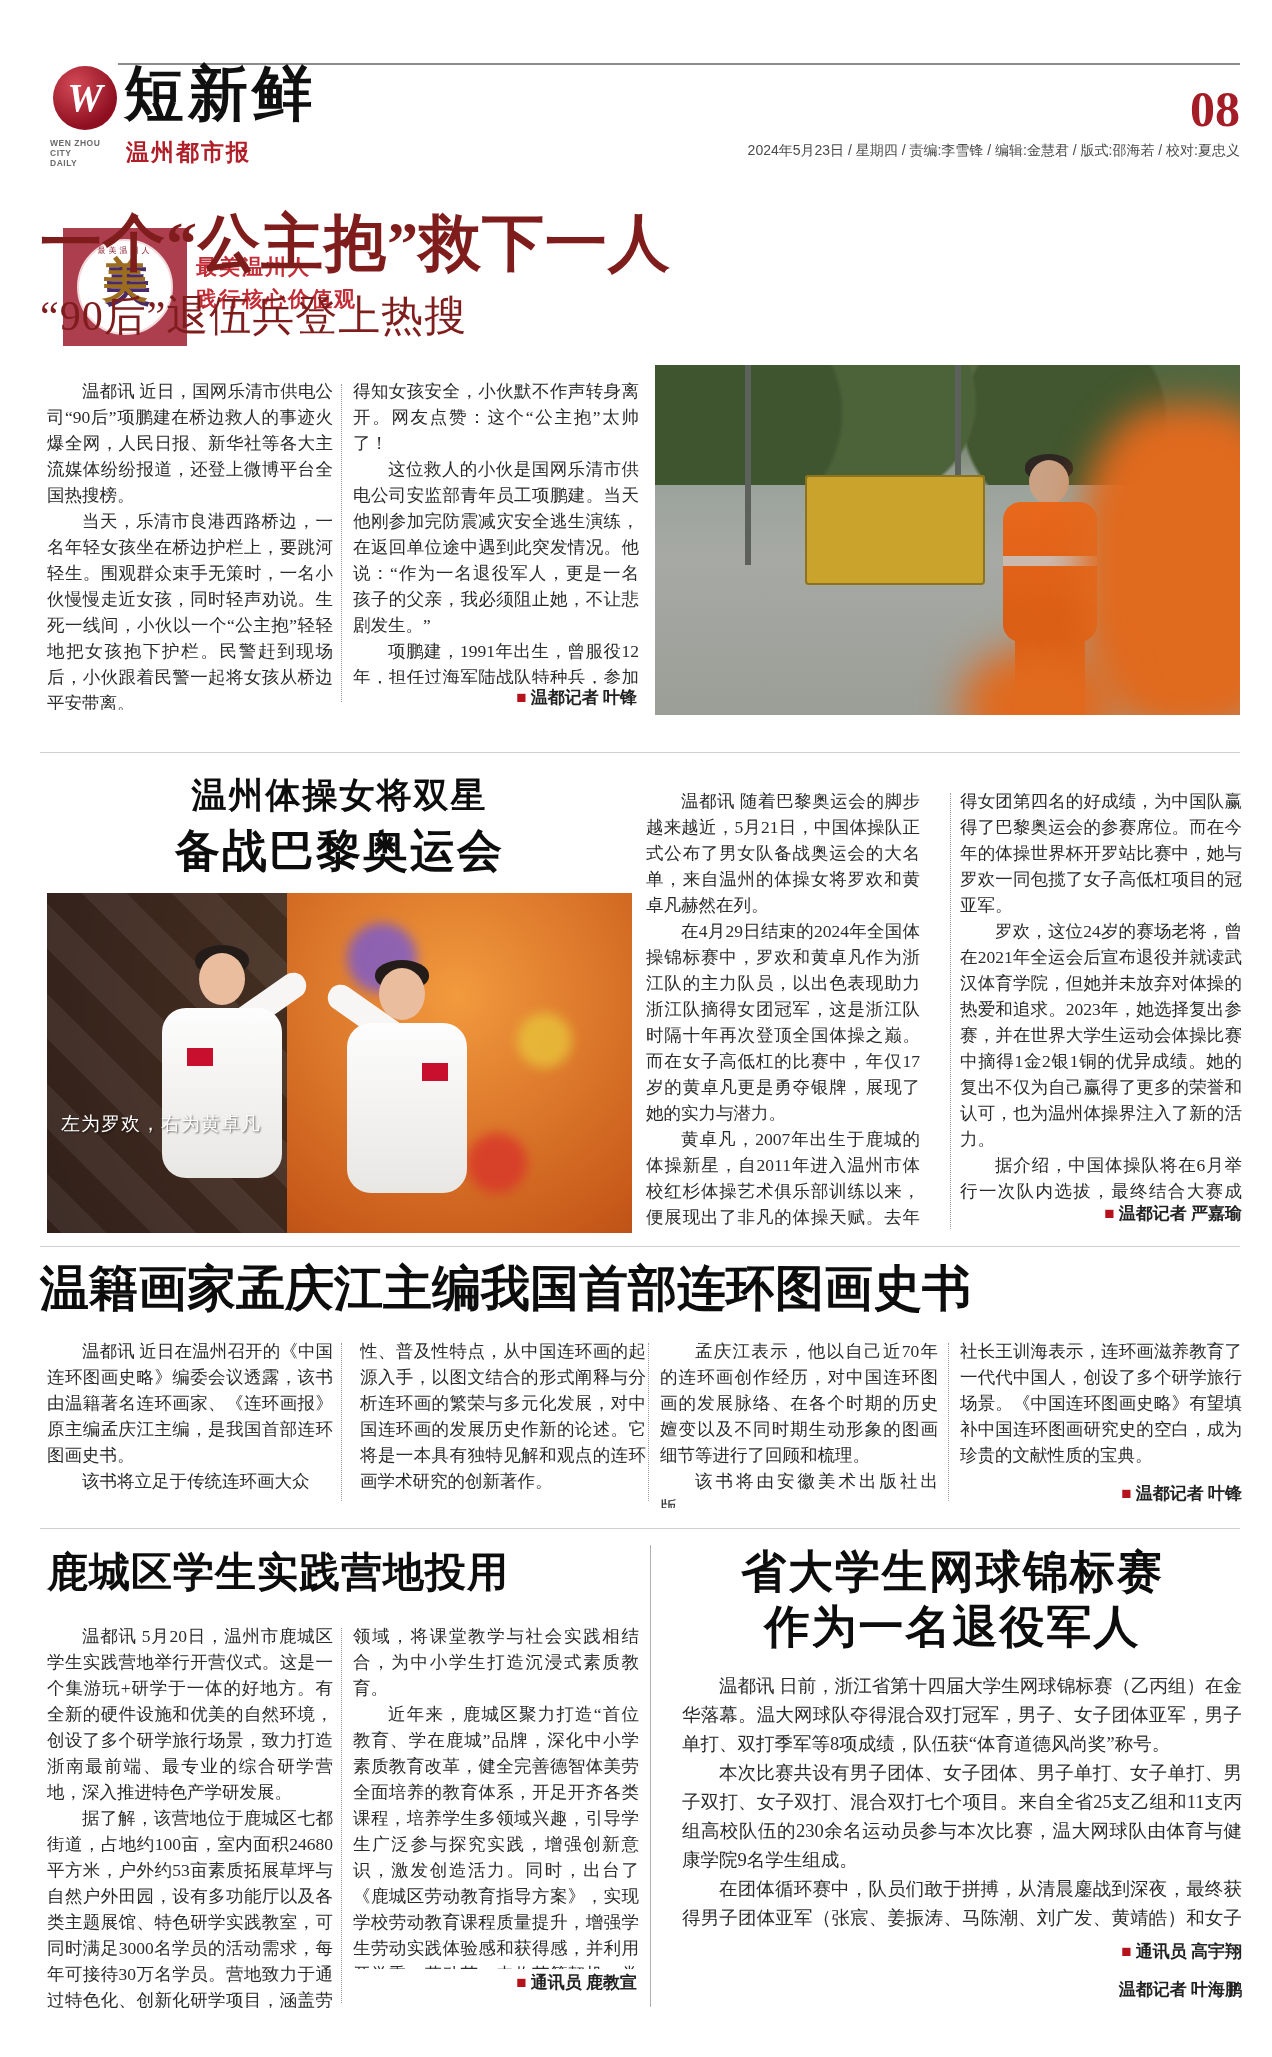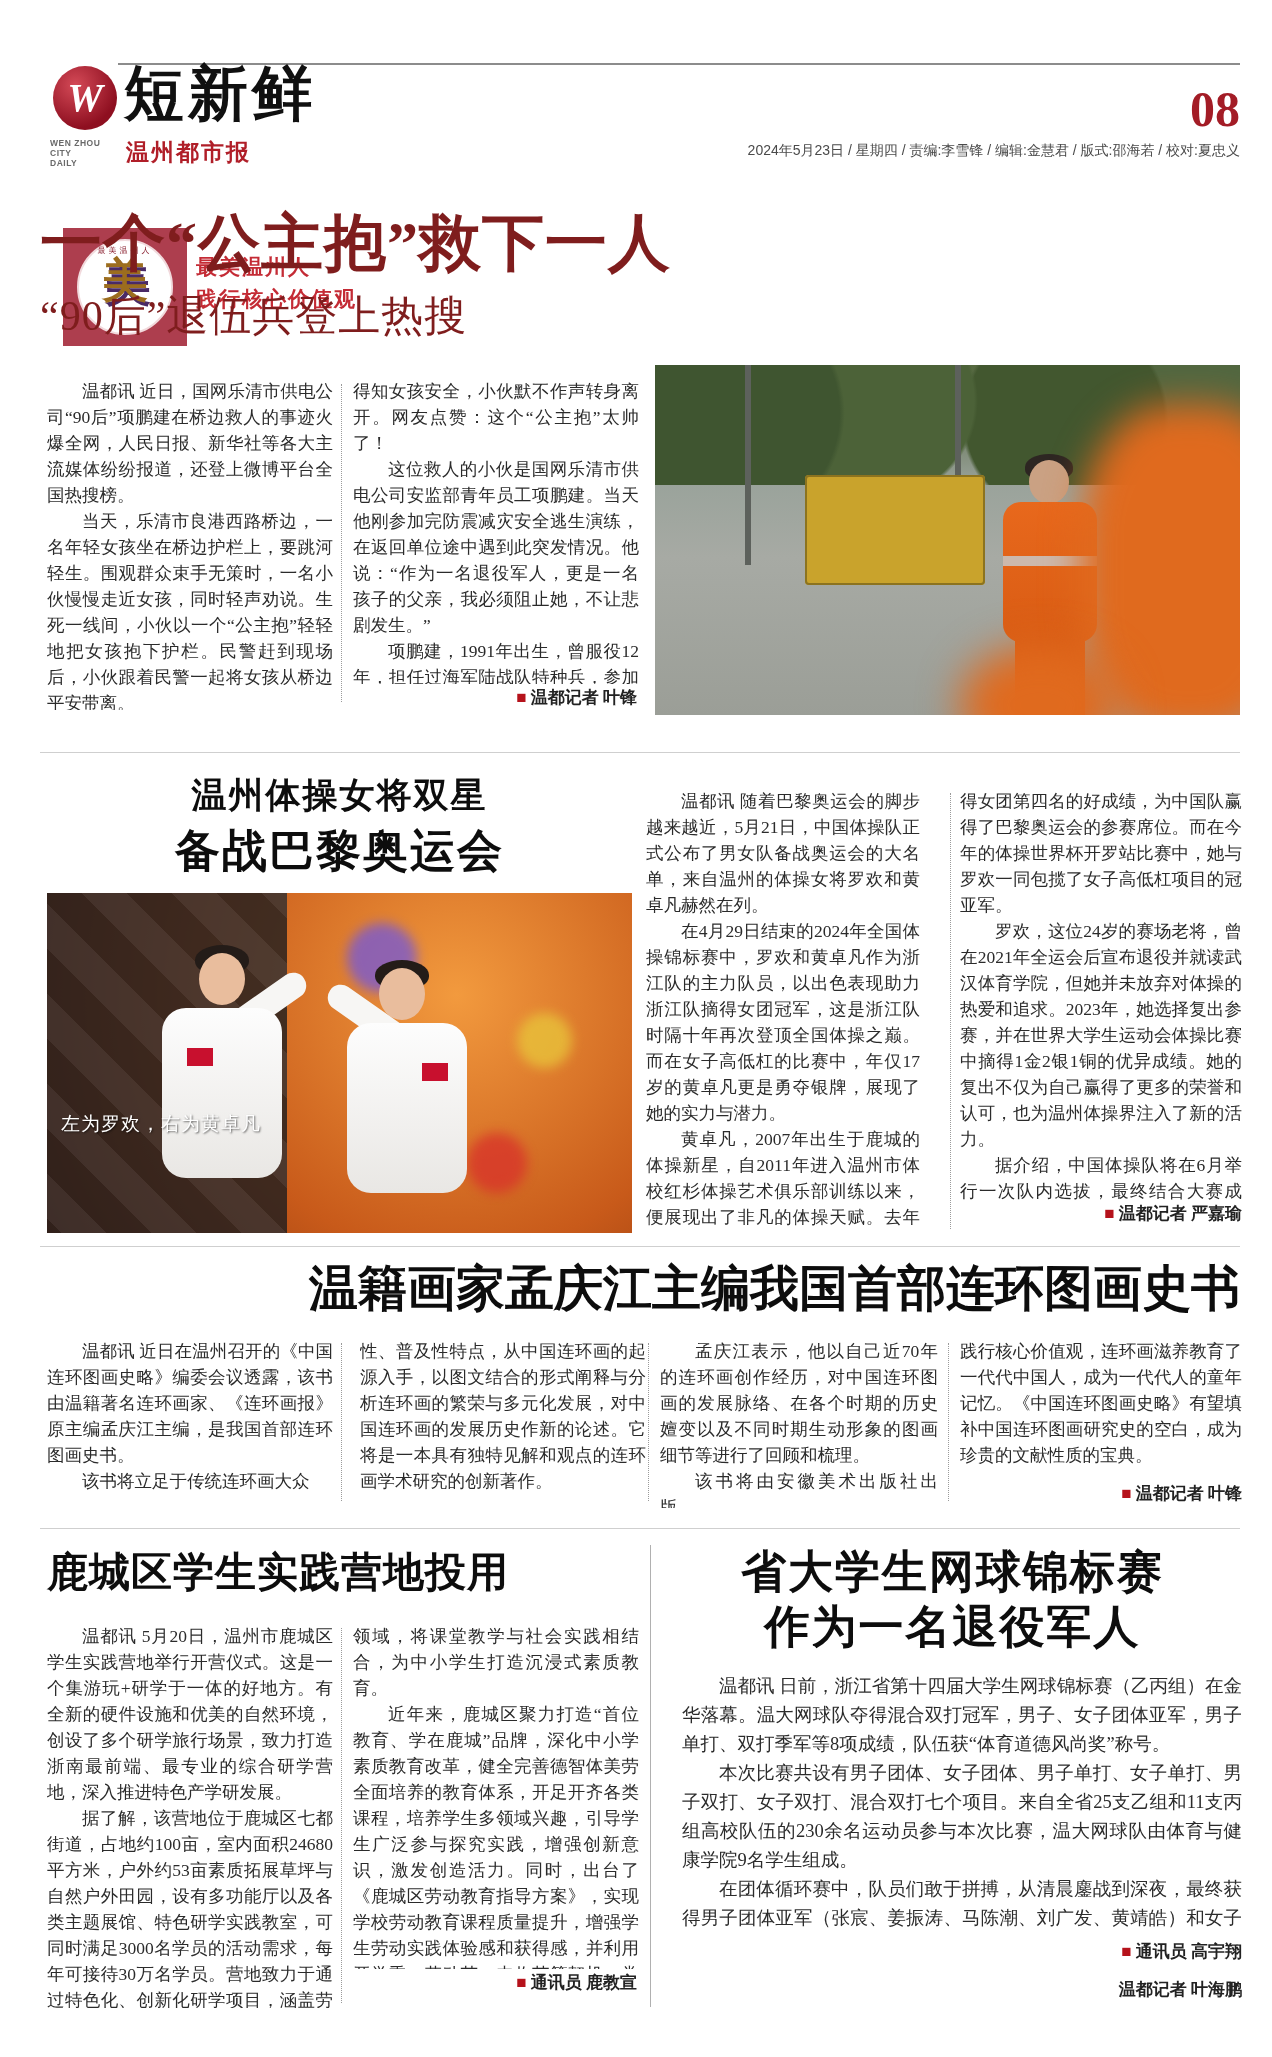--- a/index.html
+++ b/index.html
@@ -82,21 +82,21 @@
   .photo2 .flag{position:absolute;width:26px;height:18px;background:#c8102e;}
   .photo-caption{position:absolute;left:14px;bottom:96px;color:#fff;font-size:19px;letter-spacing:1px;
           text-shadow:1px 1px 2px rgba(0,0,0,.6);}
 
   
   .art2-title{left:47px;top:768px;width:585px;text-align:center;color:#0d0d0d;}
   .art2-title .l1{font-size:35px;font-weight:bold;line-height:56px;letter-spacing:2px;}
   .art2-title .l2{font-size:45px;font-weight:bold;line-height:54px;letter-spacing:2px;}
 
   
-  .art3-title{left:40px;top:1260px;width:1200px;text-align:right;font-size:49px;font-weight:bold;color:#0d0d0d;line-height:58px;}
+  .art3-title{left:40px;top:1260px;width:1200px;text-align:left;font-size:49px;font-weight:bold;color:#0d0d0d;line-height:58px;}
 
   
   .art4-title{left:47px;top:1546px;font-size:41px;font-weight:bold;color:#0d0d0d;line-height:52px;letter-spacing:1px;}
   .art5-title{left:660px;top:1544px;width:585px;text-align:center;color:#0d0d0d;}
   .art5-title .l1{font-size:45px;font-weight:bold;line-height:56px;letter-spacing:2px;}
   .art5-title .l2{font-size:45px;font-weight:bold;line-height:54px;letter-spacing:2px;}
   .art5-body{font-size:18.5px;line-height:29px;}
   .vsolid{width:1px;background:#b0b0b0;}
 </style>
 </head>
@@ -217,21 +217,21 @@
   <div class="abs col cont" style="left:360px;top:1338px;width:286px;height:170px;">
       <p>性、普及性特点，从中国连环画的起源入手，以图文结合的形式阐释与分析连环画的繁荣与多元化发展，对中国连环画的发展历史作新的论述。它将是一本具有独特见解和观点的连环画学术研究的创新著作。</p>
     </div>
   <div class="abs vdot" style="left:648px;top:1343px;height:158px;"></div>
   <div class="abs col" style="left:660px;top:1338px;width:278px;height:170px;">
       <p>孟庆江表示，他以自己近70年的连环画创作经历，对中国连环图画的发展脉络、在各个时期的历史嬗变以及不同时期生动形象的图画细节等进行了回顾和梳理。</p>
       <p>该书将由安徽美术出版社出版，</p>
     </div>
   <div class="abs vdot" style="left:948px;top:1343px;height:158px;"></div>
   <div class="abs col cont" style="left:960px;top:1338px;width:282px;height:144px;">
-      <p>践行核心价值观，连环画滋养教育了一代代中国人，成为一代代人的童年记忆。《中国连环图画史略》有望填补中国连环图画研究史的空白，成为珍贵的文献性质的宝典。</p>
+      <p>社长王训海表示，连环画滋养教育了一代代中国人，创设了多个研学旅行场景。《中国连环图画史略》有望填补中国连环图画研究史的空白，成为珍贵的文献性质的宝典。</p>
     </div>
   <div class="abs byline" style="left:960px;top:1482px;width:282px;">
     <span class="sq">■</span>
     <span>温都记者 叶锋</span>
   </div>
 
   <div class="abs hrule" style="left:40px;top:1528px;width:1200px;"></div>
   <div class="abs art4-title">鹿城区学生实践营地投用</div>
 
   <div class="abs col" style="left:47px;top:1623px;width:286px;height:385px;">

